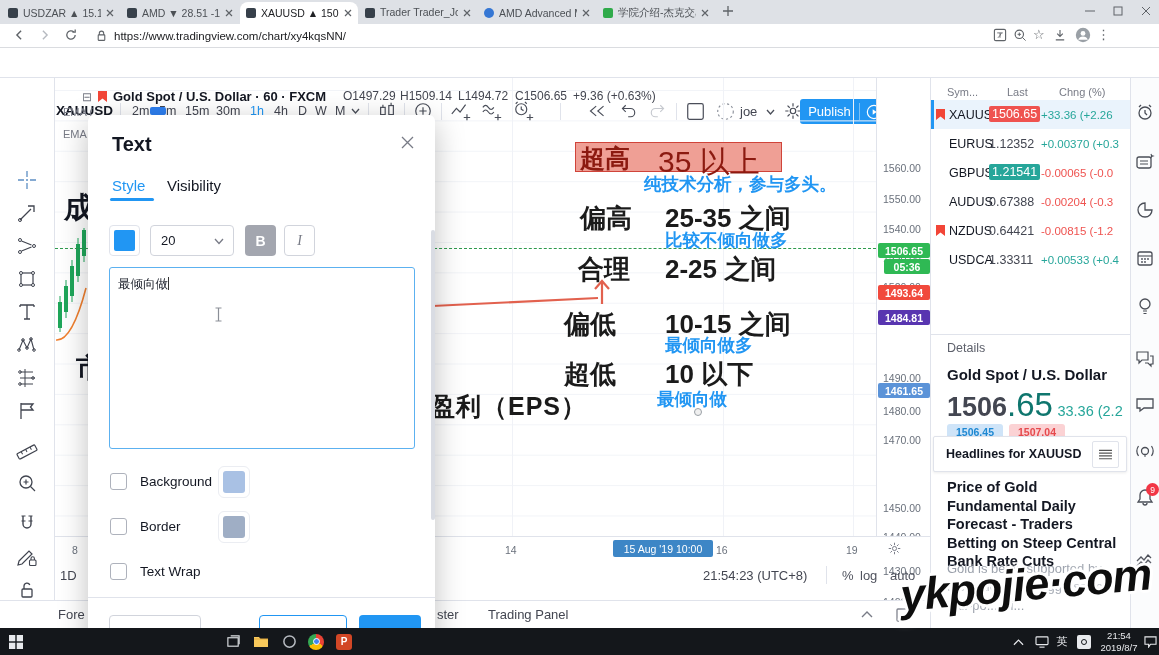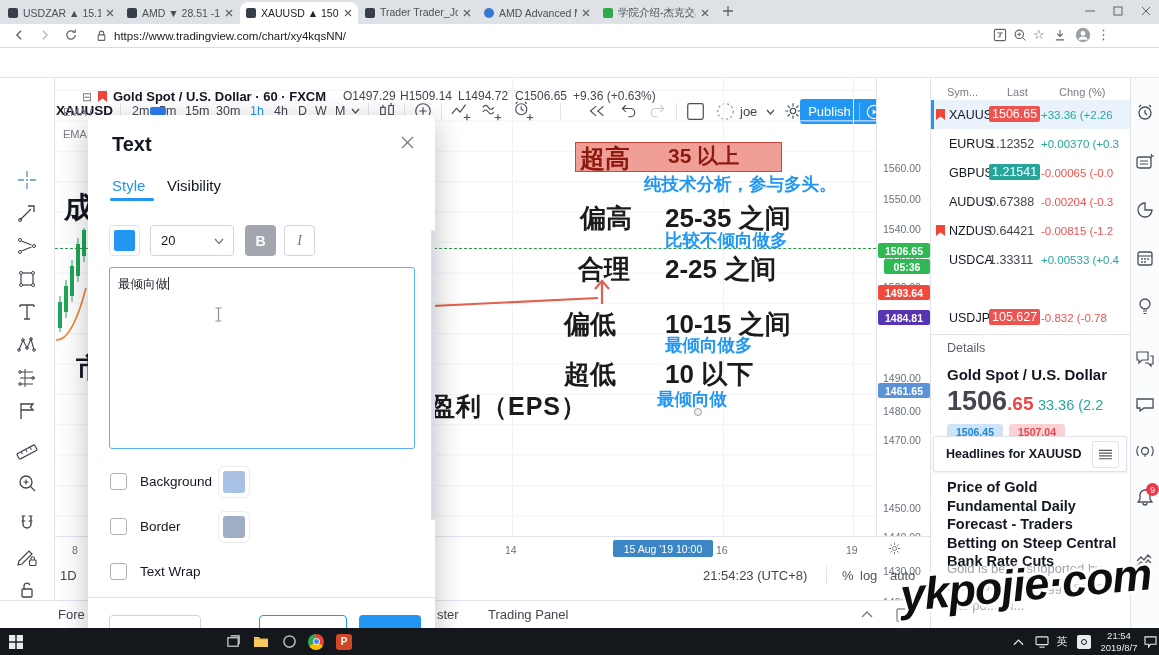--- a/index.html
+++ b/index.html
@@ -467,21 +467,21 @@
 <span class="hdr" style="left:573px">+9.36 (+0.63%)</span>
 <span class="abs" style="left:63px;top:106px;font-size:11px;color:#787b86">EMA (</span>
 <span class="abs" style="left:63px;top:128px;font-size:11px;color:#787b86">EMA (</span>
 <span class="abs" style="left:150px;top:107px;width:16px;height:8px;background:#2e7ff0;border-radius:2px"></span>
 
 <span class="abs" style="left:64px;top:188px;font-size:30px;font-weight:700;z-index:1">成</span>
 <span class="abs" style="left:76px;top:350px;font-size:27px;font-weight:700;z-index:1">市</span>
 
 <div class="abs" style="left:575px;top:142px;width:207px;height:30px;background:#ef9f95;border:1px solid #d0443a;z-index:5">
   <span class="abs" style="left:4px;top:-1px;font-size:25px;font-weight:700;color:#8c1a10;white-space:nowrap">超高</span>
-  <span class="abs" style="left:92px;top:-1px;font-size:21px;font-weight:700;color:#8c1a10;white-space:nowrap">35  以上</span>
+  <span class="abs" style="left:82px;top:-1px;font-size:30px;font-weight:400;color:#8c1a10;white-space:nowrap">35  以上</span>
 </div>
 <span class="ann-blue" style="left:644px;top:172px;z-index:5">纯技术分析，参与多头。</span>
 <span class="ann-blk" style="left:580px;top:201px;font-size:26px;z-index:5">偏高</span>
 <span class="ann-blk" style="left:665px;top:201px;font-size:26px;z-index:5">25-35  之间</span>
 <span class="ann-blue" style="left:665px;top:228px;z-index:5">比较不倾向做多</span>
 <span class="ann-blk" style="left:578px;top:252px;font-size:26px;z-index:5">合理</span>
 <span class="ann-blk" style="left:665px;top:252px;font-size:26px;z-index:5">2-25  之间</span>
 <svg class="abs" style="left:430px;top:272px;z-index:5" width="186" height="42" viewBox="0 0 186 42">
   <path d="M2 34L168 26" fill="none" stroke="#e2614e" stroke-width="2.2"></path>
   <path d="M172 32V10M165 17l7-8 7 8" fill="none" stroke="#e2614e" stroke-width="2.2"></path>
@@ -583,32 +583,27 @@
       <span class="flagico"></span>
       <span class="wsym">NZDUS</span>
       <span class="wlast">0.64421</span>
       <span class="wchg dn">-0.00815 (-1.2</span>
     </div>
   <div class="wlr" style="top:167px">
       <span class="wsym">USDCA</span>
       <span class="wlast">1.33311</span>
       <span class="wchg up">+0.00533 (+0.4</span>
     </div>
-  <div class="wlr" style="top:225px">
-      <span class="wsym">USDJP</span>
-      <span class="wlast chip red">105.627</span>
-      <span class="wchg dn">-0.832 (-0.78</span>
-    </div>
 
   <div class="abs" style="left:0;top:256px;width:200px;height:24px;border-top:1px solid #e0e3eb">
       <span style="position:absolute;left:16px;top:6px;font-size:12.5px;color:#5d606b">Details</span>
     </div>
   <span class="abs" style="left:16px;top:288px;font-size:15px;font-weight:700;color:#131722">Gold Spot / U.S. Dollar</span>
   <div class="abs nowrap" style="left:16px;top:308px;width:180px">
-    <span style="font-size:27px;font-weight:700;color:#434651">1506</span><span style="font-size:19px;font-weight:700;color:#ef4444">.65</span>
+    <span style="font-size:27px;font-weight:700;color:#434651">1506</span><span style="font-size:33px;font-weight:400;color:#0f766e">.65</span>
     <span style="font-size:14.5px;color:#26a69a">33.36 (2.2</span>
   </div>
   <span class="pill" style="left:16px;background:#cfe4f8;color:#1e88d2">1506.45</span>
   <span class="pill" style="left:78px;background:#fbd2d4;color:#e5494d">1507.04</span>
   <div id="hcard">
     <span class="abs" style="left:12px;top:10px;font-size:12.5px;font-weight:700;color:#131722">Headlines for XAUUSD</span>
     <span class="abs" style="left:158px;top:4px;width:27px;height:27px;border:1px solid #e0e3eb;border-radius:2px;display:flex;align-items:center;justify-content:center;color:#555">
         <svg width="15" height="12" viewBox="0 0 16 13">
           <path d="M1 1.5h14M1 4.5h14M1 7.5h14M1 10.5h14" stroke="currentColor" stroke-width="1.2"></path>
         </svg>

